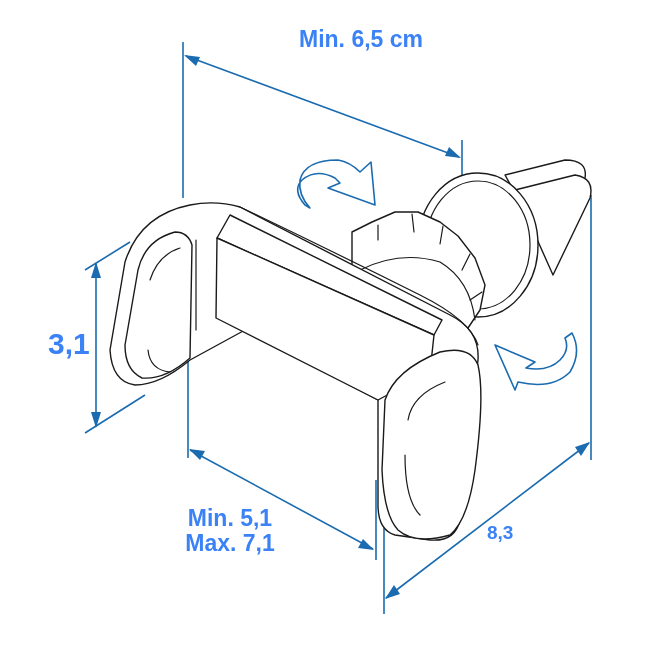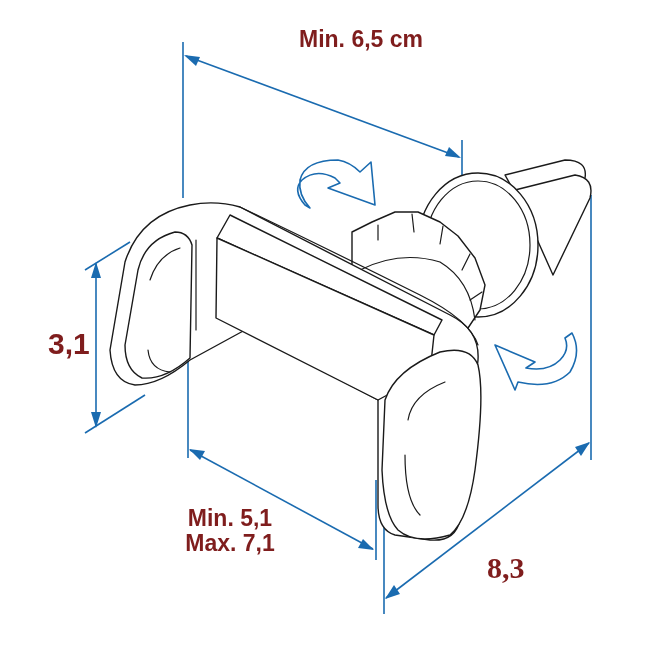--- a/index.html
+++ b/index.html
@@ -1,22 +1,22 @@
 <!DOCTYPE html>
 <html><head>
   <meta charset="utf-8">
   <style>
     html, body { margin:0; padding:0; background:#ffffff; }
     body { width:645px; height:645px; position:relative; overflow:hidden; font-family:"Liberation Sans", sans-serif; }
     svg.drawing { position:absolute; left:0; top:0; }
-    .lbl { position:absolute; color:#7f1d1d; font-weight:bold; font-family:"Liberation Sans", sans-serif; line-height:1.08; text-align:center; white-space:nowrap; }
+    .lbl { position:absolute; color:#3b82f6; font-weight:bold; font-family:"Liberation Sans", sans-serif; line-height:1.08; text-align:center; white-space:nowrap; }
     #lbl-top { left:276px; top:27px; width:170px; font-size:23px; }
     #lbl-bottom { left:176px; top:506px; width:108px; font-size:23px;text-align:center; }
     #lbl-height { left:48px; top:328px; font-size:30px; }
-    #lbl-depth { left:487px; top:552px; font-size:30px;font-family:Liberation Serif, serif; }
+    #lbl-depth { left:487px; top:523px; font-size:19px; }
     .dim { stroke:#1a6bb0; stroke-width:1.6; fill:none; }
     .arrow { fill:#1a6bb0; }
     .ink { stroke:#1a1a1a; stroke-width:1.4; fill:#fff; stroke-linejoin:round; stroke-linecap:round; }
     .inkl { stroke:#1a1a1a; stroke-width:1.2; fill:none; stroke-linecap:round; }
     .rot { stroke:#1a6bb0; stroke-width:1.6; fill:#fff; stroke-linejoin:round; }
   </style>
 </head>
 <body>
 
 <svg class="drawing" width="645" height="645" viewBox="0 0 645 645">

